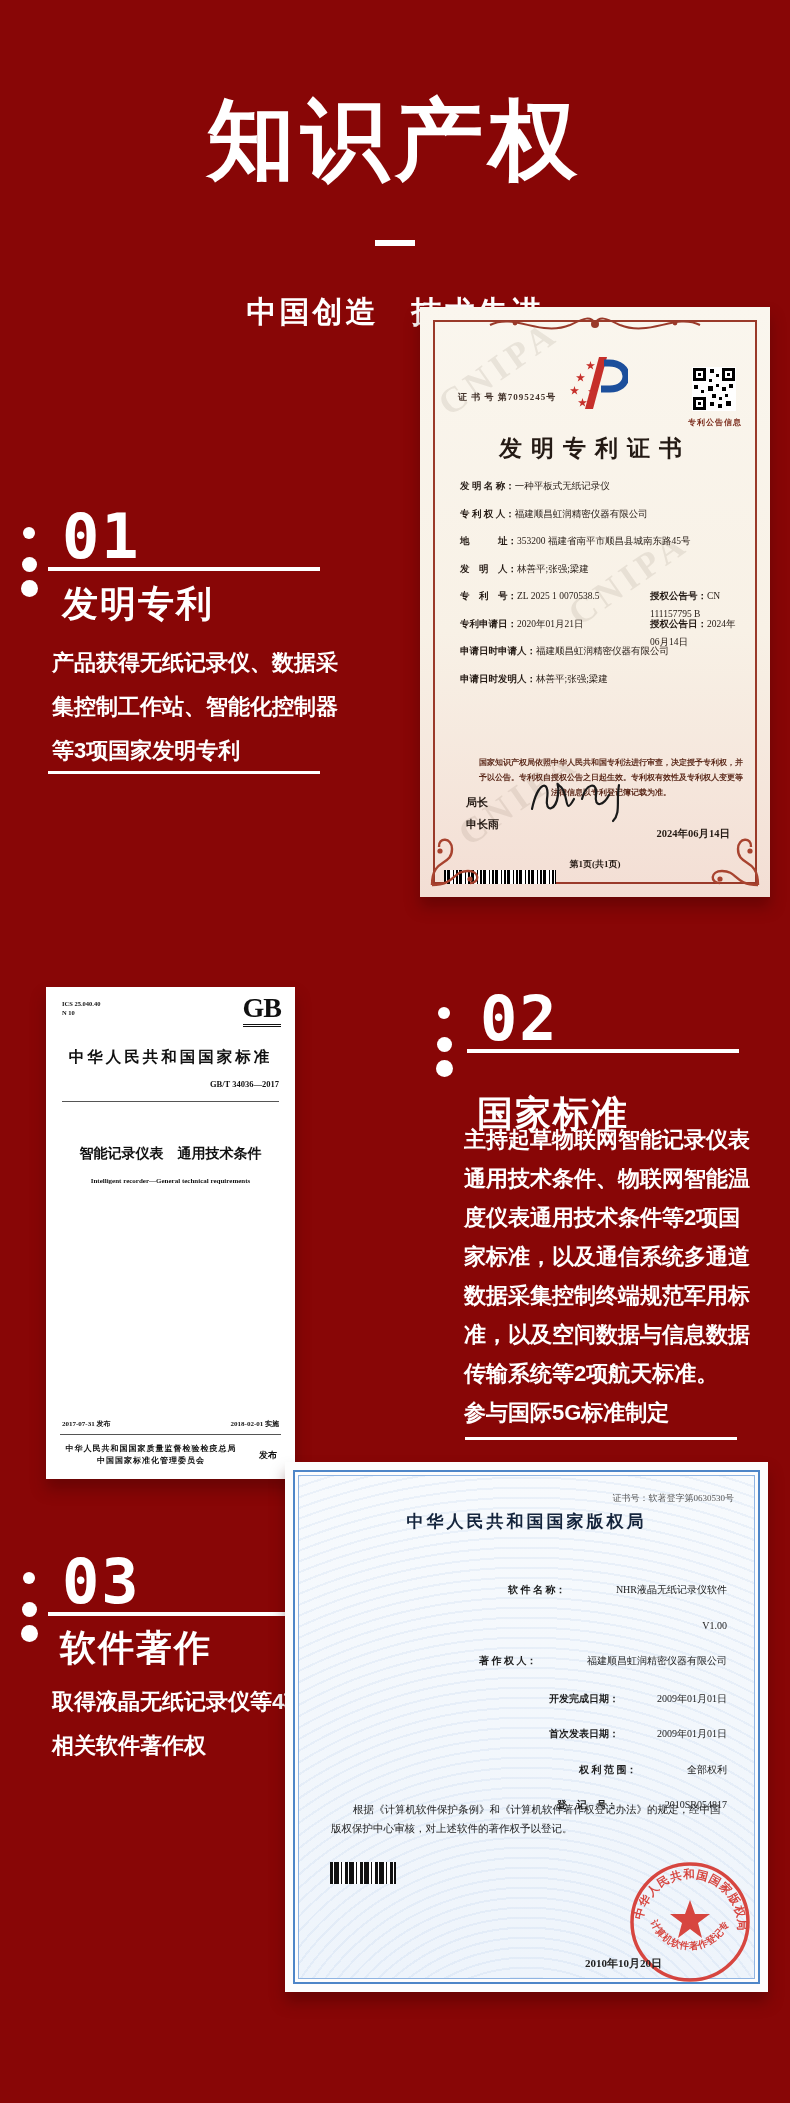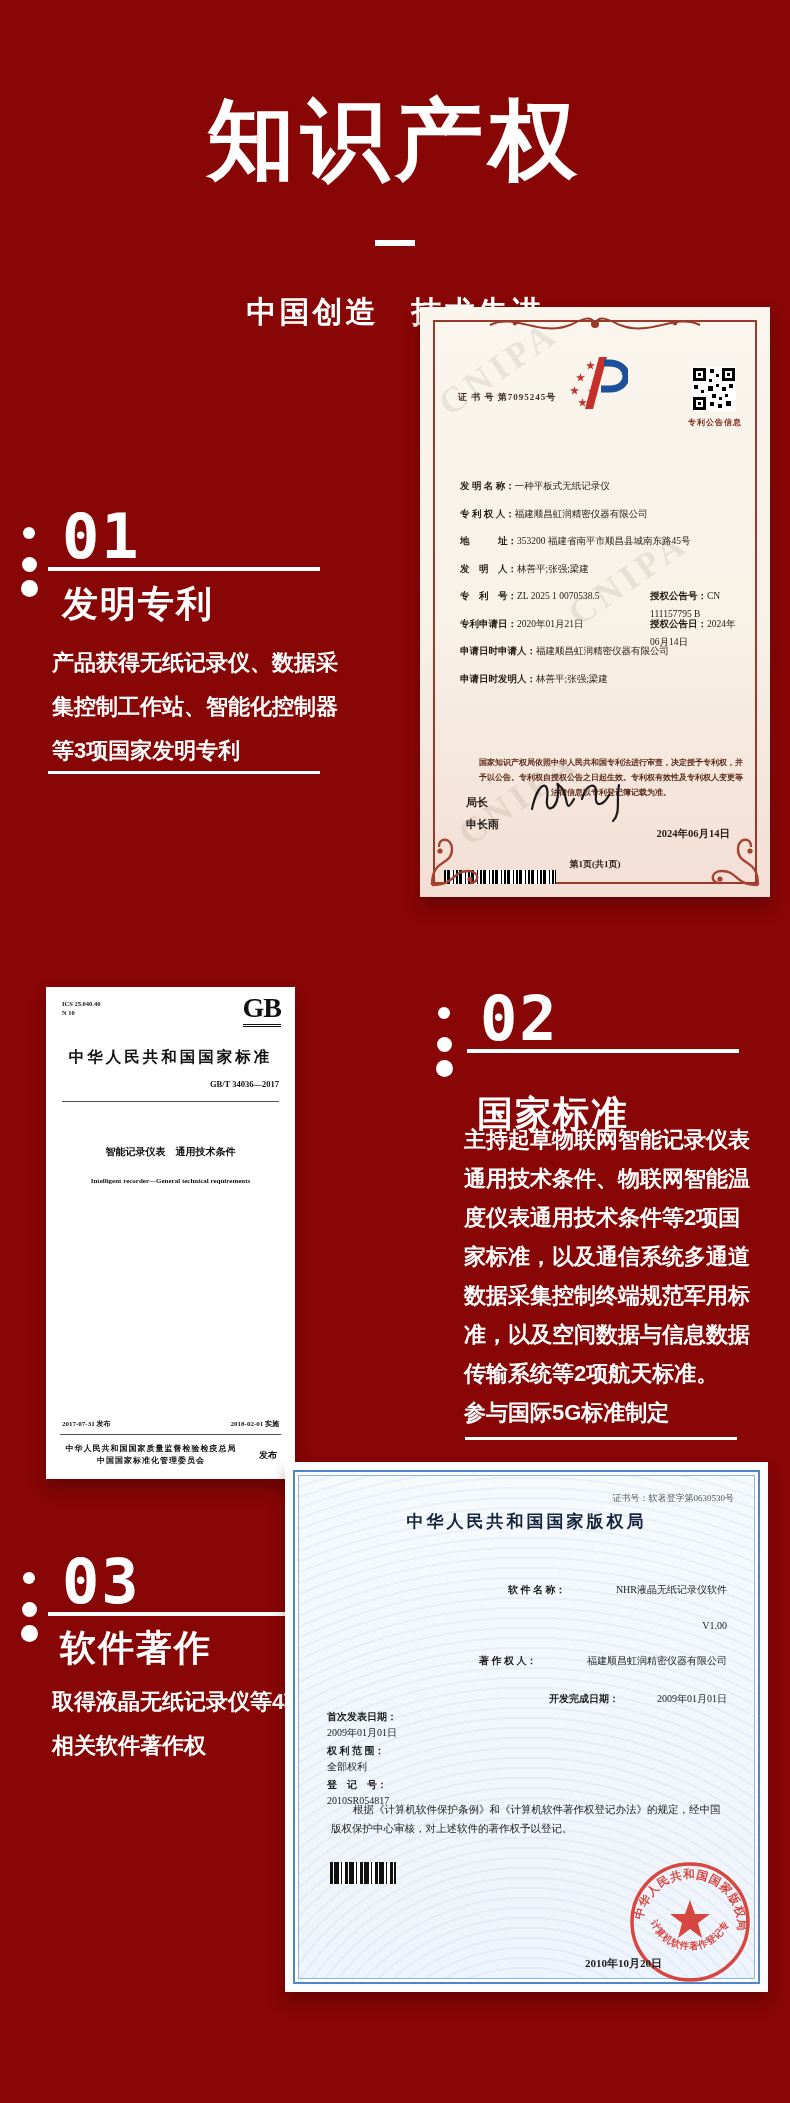--- a/index.html
+++ b/index.html
@@ -63,21 +63,21 @@
   .gbdoc{position:absolute;left:46px;top:987px;width:249px;height:492px;margin:0;background:#fff;
          box-shadow:0 10px 14px rgba(50,0,0,.35);font-family:"Liberation Serif",serif;color:#111;}
   .gbics{position:absolute;left:16px;top:12px;font-size:6.5px;line-height:1.4;font-weight:700;}
   .gblogo{position:absolute;right:14px;top:6px;font-size:28px;font-weight:900;letter-spacing:-1px;
           border-bottom:3px double #111;line-height:1.1;}
   .gbhead{position:absolute;left:0;top:60px;width:100%;text-align:center;margin:0;
           font-size:15.5px;font-weight:700;letter-spacing:3px;}
   .gbno{position:absolute;right:16px;top:92px;font-size:8.5px;font-weight:700;}
   .gbrule{position:absolute;left:16px;right:16px;top:114px;height:1px;background:#555;}
   .gbtitle{position:absolute;left:0;top:158px;width:100%;text-align:center;margin:0;
-           font-size:10px;font-weight:700;}
+           font-size:14px;font-weight:700;}
   .gben{position:absolute;left:0;top:190px;width:100%;text-align:center;font-size:7px;font-weight:700;}
   .gbdates{position:absolute;left:16px;right:16px;top:432px;display:flex;justify-content:space-between;
            font-size:7px;font-weight:700;}
   .gbrule2{position:absolute;left:14px;right:14px;top:447px;height:1px;background:#555;}
   .gbissuer{position:absolute;left:10px;top:456px;width:190px;text-align:center;
             font-size:8px;font-weight:700;line-height:1.45;letter-spacing:1px;}
   .gbpub{position:absolute;right:18px;top:462px;font-size:9px;font-weight:700;}
 
   
   .softcert{position:absolute;left:285px;top:1462px;width:483px;height:530px;margin:0;background:#fdfdfd;
@@ -90,21 +90,21 @@
   .scertno{position:absolute;right:34px;top:30px;font-size:9px;color:#555;}
   .sauth{position:absolute;left:0;top:48px;width:100%;text-align:center;margin:0;
          font-size:17px;font-weight:700;letter-spacing:3px;color:#14243c;}
   .stitle{position:absolute;left:0;top:74px;width:100%;text-align:center;margin:0;
           font-size:21px;font-weight:800;letter-spacing:3px;color:#14243c;}
   .srows{position:absolute;left:42px;top:120px;width:400px;}
   .srow{display:flex;font-size:10px;line-height:1.55;justify-content:flex-end;}
   .srow .sl{width:108px;font-weight:700;flex:none;}
   .srow.gapA{margin-top:20px;}
   .srow.gapB{margin-top:22px;}
-  .srow.gap{margin-top:3px;flex-direction:column;}
+  .srow.gap{margin-top:20px;}
   .snotice{position:absolute;left:46px;top:338px;width:392px;margin:0;
            font-size:10.5px;line-height:1.85;text-indent:22px;color:#222;}
   .sbarcode{position:absolute;left:45px;top:400px;width:66px;height:22px;
             background:repeating-linear-gradient(90deg,#111 0 3px,#fff 3px 4px,#111 4px 9px,#fff 9px 11px,#111 11px 12px,#fff 12px 15px);}
   .sseal{position:absolute;left:343px;top:398px;opacity:.9;}
   .sdate{position:absolute;left:300px;top:494px;font-size:11px;font-weight:700;color:#222;z-index:3;}
 </style>
 </head>
 <body>
 
@@ -176,20 +176,21 @@
         <rect x="20" y="27" width="4" height="4"></rect>
           <rect x="27" y="30" width="3" height="3"></rect>
           <rect x="33" y="27" width="3" height="3"></rect>
         <rect x="18" y="35" width="4" height="4"></rect>
           <rect x="26" y="37" width="4" height="4"></rect>
           <rect x="34" y="34" width="5" height="5"></rect>
       </g>
     </svg>
     <span class="pqrcap">专利公告信息</span>
 
+    <h3 class="ptitle">发明专利证书</h3>
 
     <div class="prows">
       <div class="prow"><span class="plabel">发 明 名 称：</span><span>一种平板式无纸记录仪</span></div>
       <div class="prow"><span class="plabel">专 利 权 人：</span><span>福建顺昌虹润精密仪器有限公司</span></div>
       <div class="prow"><span class="plabel">地　　　址：</span><span>353200 福建省南平市顺昌县城南东路45号</span></div>
       <div class="prow"><span class="plabel">发　明　人：</span><span>林善平;张强;梁建</span></div>
       <div class="prow">
         <span class="plabel">专　利　号：</span><span>ZL 2025 1 0070538.5</span>
         <span class="pc2"><span class="plabel">授权公告号：</span><span>CN 111157795 B</span></span>
       </div>

